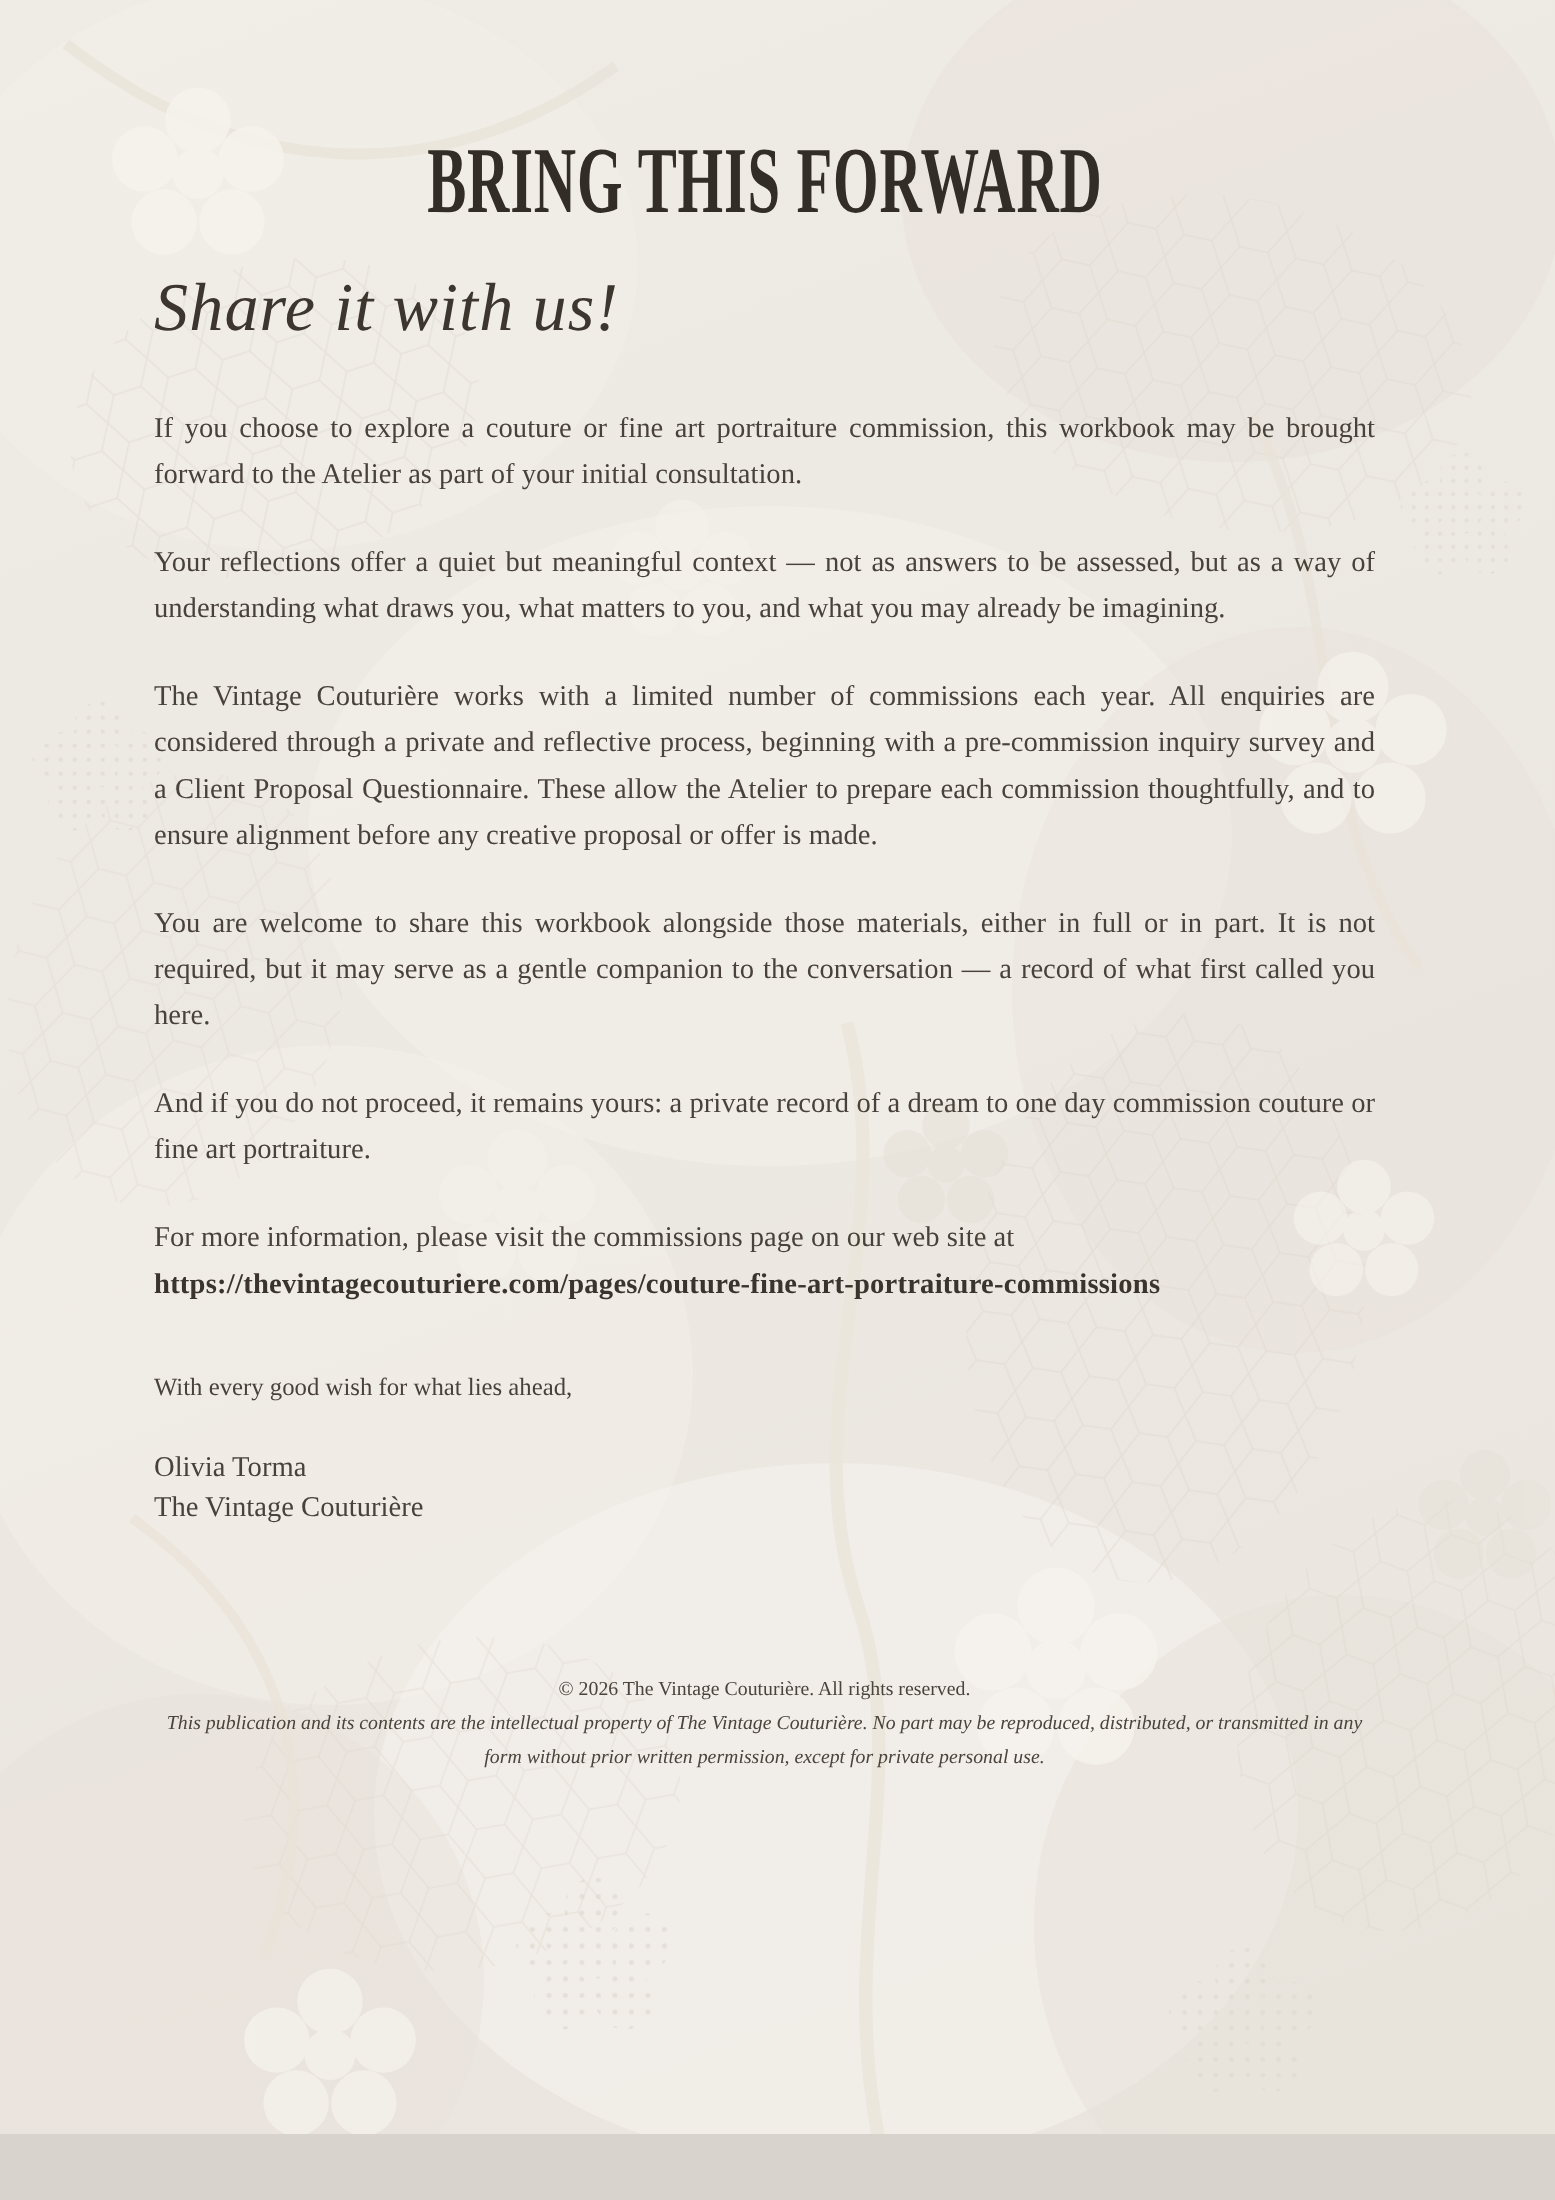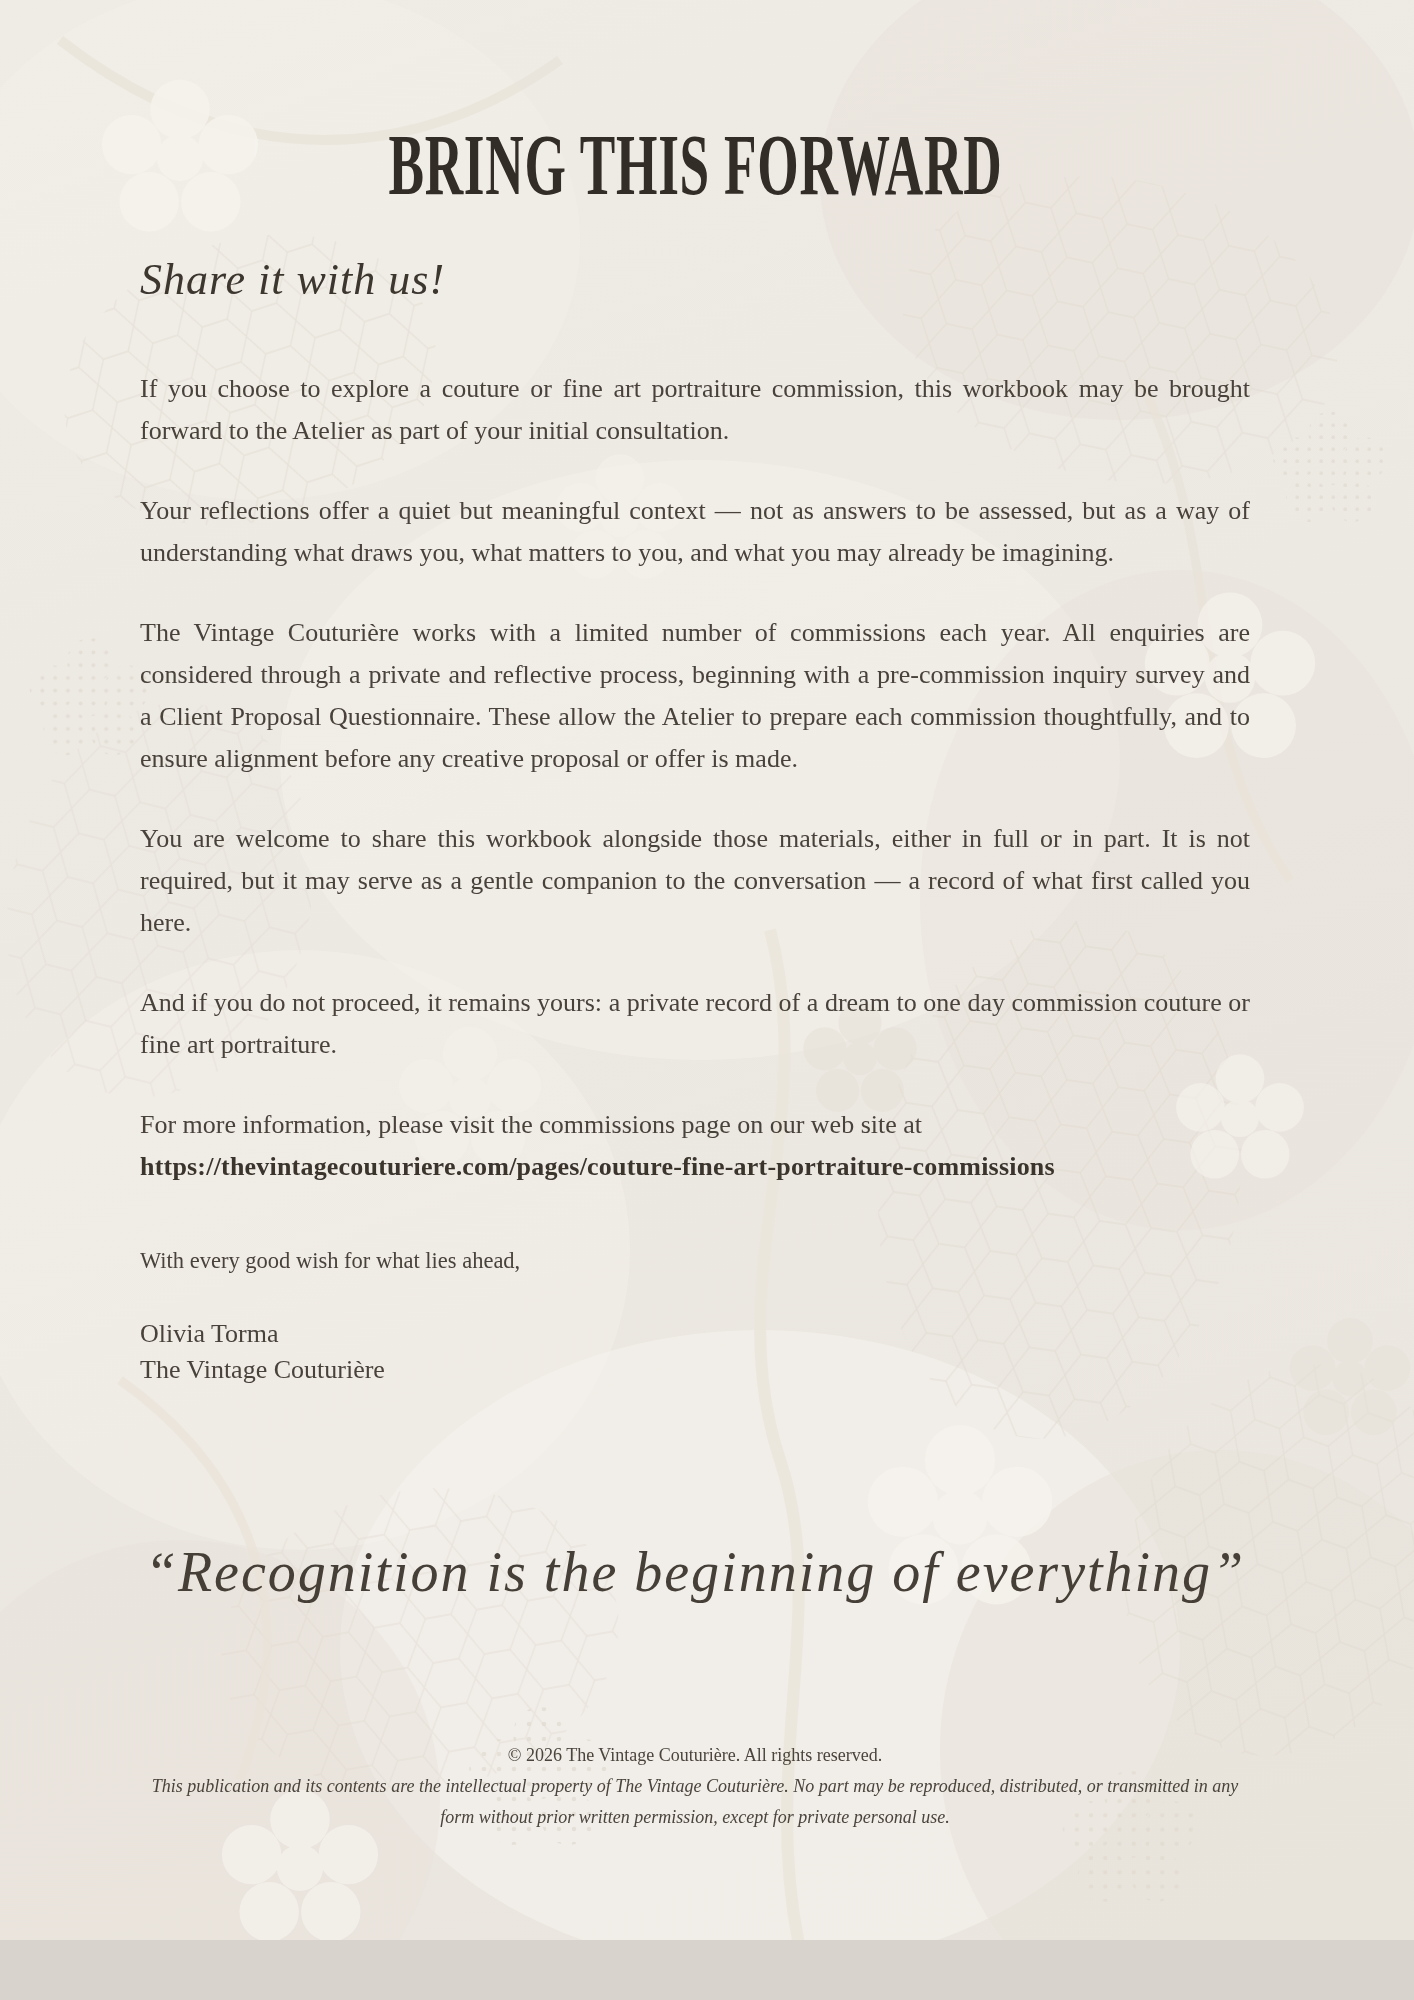--- a/index.html
+++ b/index.html
@@ -32,21 +32,21 @@
   h1.title .title-scale{
     display:inline-block;
     transform:scale(0.72,1.16);
     transform-origin:center;
     white-space:nowrap;
   }
 
   .subtitle {
     margin-top:48px;
     font-style:italic;
-    font-size:44px;
+    font-size:62px;
     line-height:60px;
     color:#3c362f;
     letter-spacing:1px;
   }
 
   .body-copy { margin-top:58px; }
   .body-copy p {
     margin:0 0 38px 0;
     font-size:26px;
     line-height:42px;
@@ -164,21 +164,20 @@
       </p>
     </div>
 
     <div class="closing">With every good wish for what lies ahead,</div>
 
     <div class="sig">
       <div>Olivia Torma</div>
       <div>The Vintage Couturière</div>
     </div>
 
-    <div class="quote">“Recognition is the beginning of everything”</div>
 
     <div class="footer">
       <div>© 2026 The Vintage Couturière. All rights reserved.</div>
       <div class="legal">This publication and its contents are the intellectual property of The Vintage Couturière. No part may be reproduced, distributed, or transmitted in any form without prior written permission, except for private personal use.</div>
     </div>
 
   </div>
 </div>
 
 </body></html>

